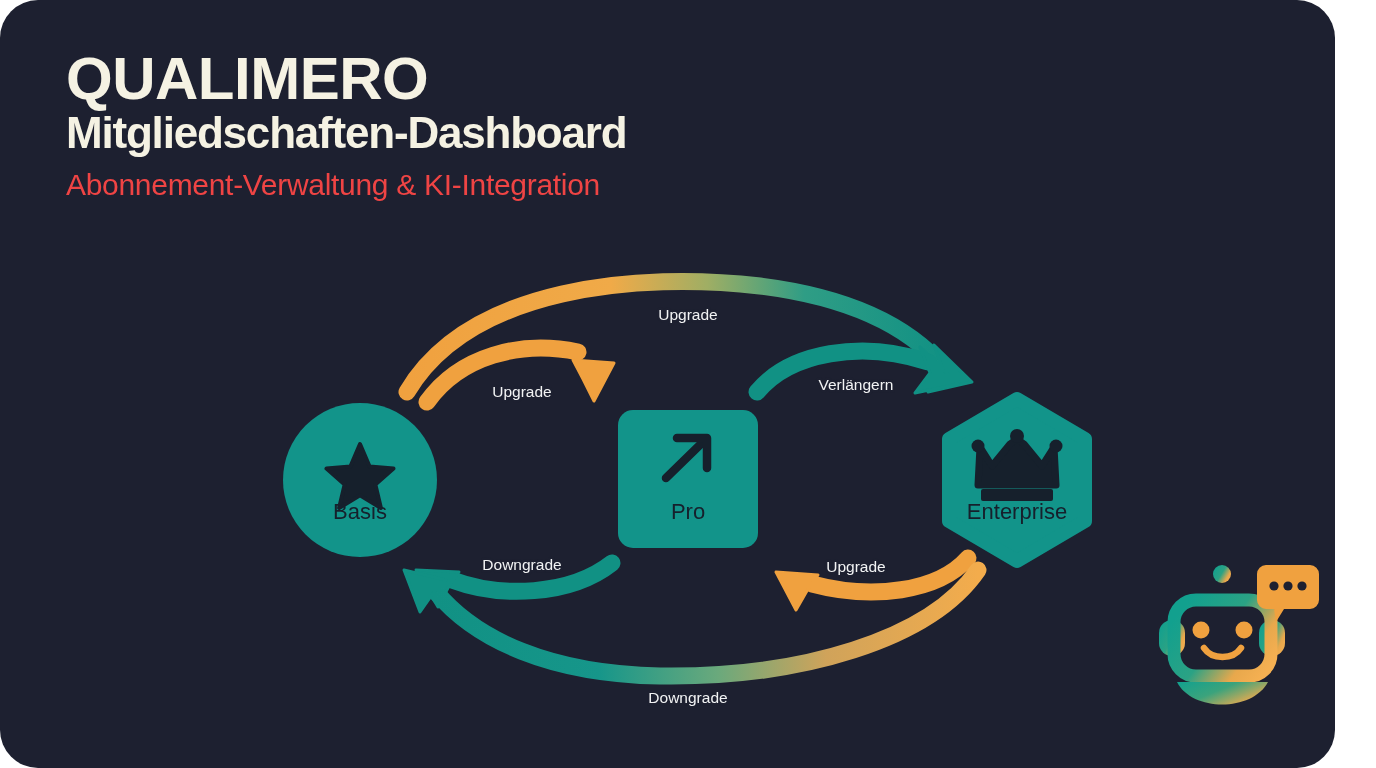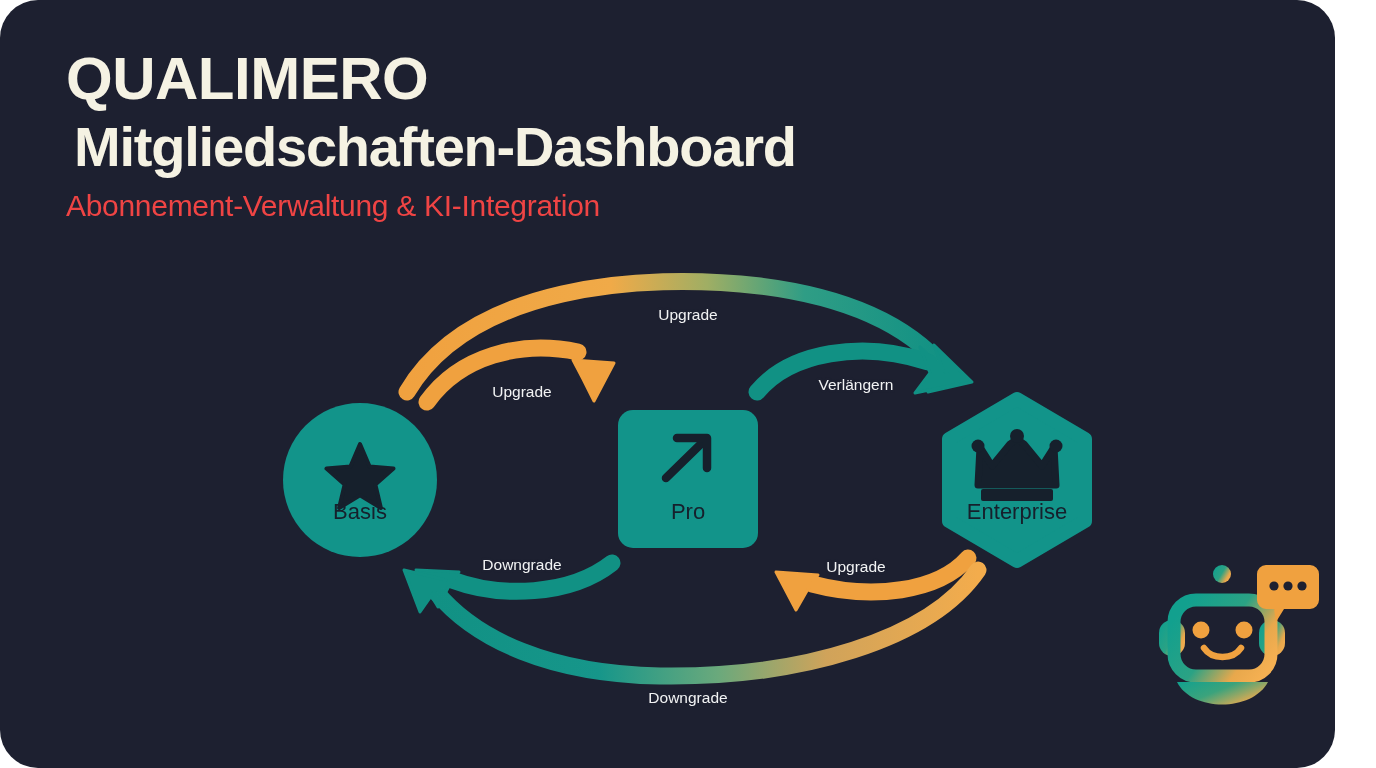--- a/index.html
+++ b/index.html
@@ -46,26 +46,26 @@
   .title-line1 {
     font-size: 60px;
     font-weight: 700;
     letter-spacing: -0.5px;
     line-height: 1.02;
     color: #f5f2e3;
     margin: 0;
     white-space: nowrap;
   }
   .title-line2 {
-    font-size: 56px;
+    font-size: 44px;
     font-weight: 700;
     letter-spacing: -1.2px;
     line-height: 1.08;
     color: #f5f2e3;
-    margin: 8px;
+    margin: 0;
     white-space: nowrap;
   }
   .subtitle {
     margin: 11px 0 0 0;
     font-size: 30px;
     font-weight: 400;
     letter-spacing: -0.3px;
     color: #ef4444;
     white-space: nowrap;
   }

